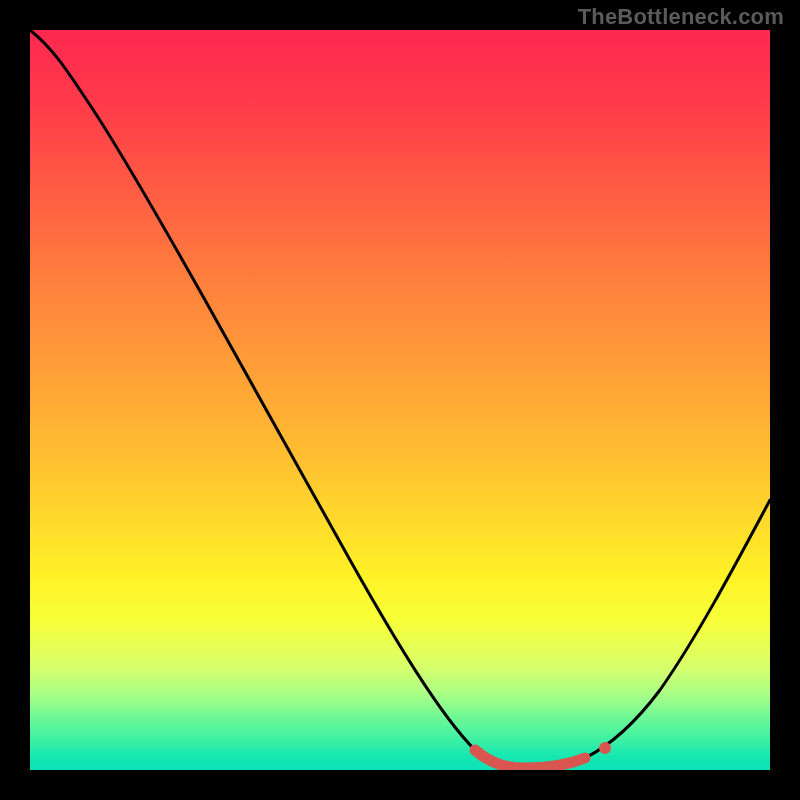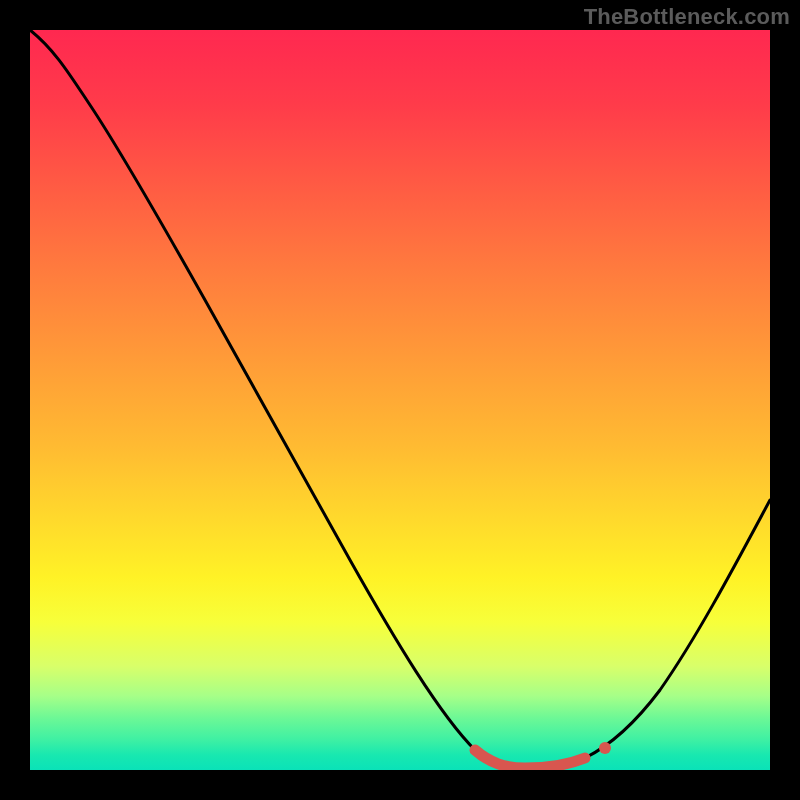--- a/index.html
+++ b/index.html
@@ -13,21 +13,21 @@
   }
   .frame {
     position: relative;
     width: 800px;
     height: 800px;
     background: #000;
   }
   .watermark {
     position: absolute;
     top: 4px;
-    right: 10px;
+    right: 16px;
     color: #5b5b5b;
     font-size: 22px;
     font-weight: 600;
     letter-spacing: 0.2px;
     z-index: 20;
   }
   .plot-area {
     position: absolute;
     left: 30px;
     top: 30px;

